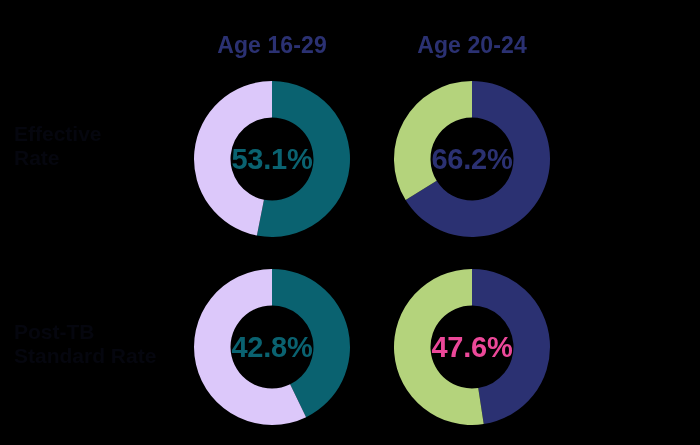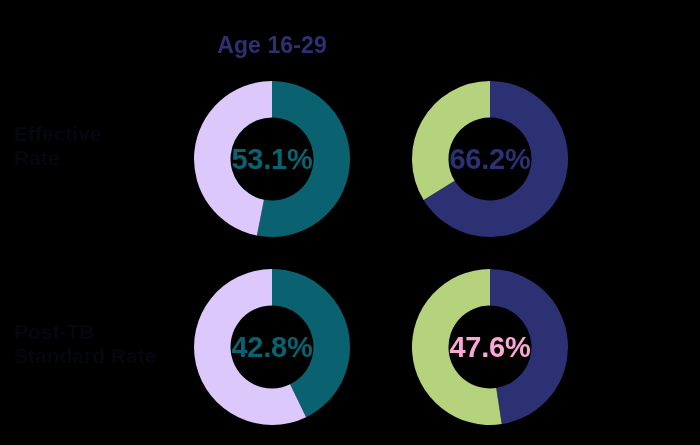--- a/index.html
+++ b/index.html
@@ -54,21 +54,21 @@
   .row-label.r0 { top: 122px; }
   .row-label.r1 { top: 320px; }
 
   
   .donut-cell {
     position: absolute;
     width: 158px;
     height: 158px;
   }
   .donut-cell.c0 { left: 193px; }
-  .donut-cell.c1 { left: 411px; }
+  .donut-cell.c1 { left: 393px; }
   .donut-cell.r0 { top: 80px; }
   .donut-cell.r1 { top: 268px; }
 
   .donut-svg {
     position: absolute;
     left: 0; top: 0;
     width: 158px;
     height: 158px;
     display: block;
   }
@@ -86,20 +86,21 @@
     letter-spacing: -0.2px;
     pointer-events: none;
   }
 </style>
 </head>
 <body style="background: rgb(0, 0, 0);">
 
 <div id="chart-root">
 
   <div class="col-header c0" style="color: rgb(43, 49, 114);">Age 16-29</div>
+  <div class="col-header c1" style="color: rgb(43, 49, 114);">Age 20-24</div>
 
   <div class="row-label r0" style="color: rgb(5, 6, 14);">Effective
 Rate</div>
   <div class="row-label r1" style="color: rgb(5, 6, 14);">Post-TB
 Standard Rate</div>
 
   <div class="donut-cell r0 c0">
     <svg class="donut-svg" viewBox="0 0 158 158">
         <path d="M 79 1 A 78 78 0 1 1 63.90314149203288 155.52506036058006 L 70.96769707588929 119.71525647389836 A 41.5 41.5 0 1 0 79 37.5 Z" fill="#0A6270" fill-rule="evenodd"></path>
         <path d="M 63.90314149203288 155.52506036058006 A 78 78 0 0 1 78.99999999999999 1 L 78.99999999999999 37.5 A 41.5 41.5 0 0 0 70.96769707588929 119.71525647389836 Z" fill="#DCC8FA" fill-rule="evenodd"></path>
@@ -121,16 +122,16 @@
         <path d="M 113.09502979877277 149.15360962217693 A 78 78 0 1 1 78.99999999999999 1 L 78.99999999999999 37.5 A 41.5 41.5 0 1 0 97.14030431601371 116.3253179400044 Z" fill="#DCC8FA" fill-rule="evenodd"></path>
       </svg>
     <div class="donut-center-label" style="color: rgb(10, 98, 112); text-align: right;">42.8%</div>
   </div>
 
   <div class="donut-cell r1 c1">
     <svg class="donut-svg" viewBox="0 0 158 158">
         <path d="M 79 1 A 78 78 0 0 1 90.71759595141906 156.1148360895573 L 85.23436194851142 120.02904740662343 A 41.5 41.5 0 0 0 79 37.5 Z" fill="#2B3172" fill-rule="evenodd"></path>
         <path d="M 90.71759595141906 156.1148360895573 A 78 78 0 1 1 78.99999999999999 1 L 78.99999999999999 37.5 A 41.5 41.5 0 1 0 85.23436194851142 120.02904740662343 Z" fill="#B4D37C" fill-rule="evenodd"></path>
       </svg>
-    <div class="donut-center-label" style="color: #f9a8d4;">47.6%</div>
+    <div class="donut-center-label" style="color: #ec4899;">47.6%</div>
   </div>
 
 </div>
 
 </body></html>

